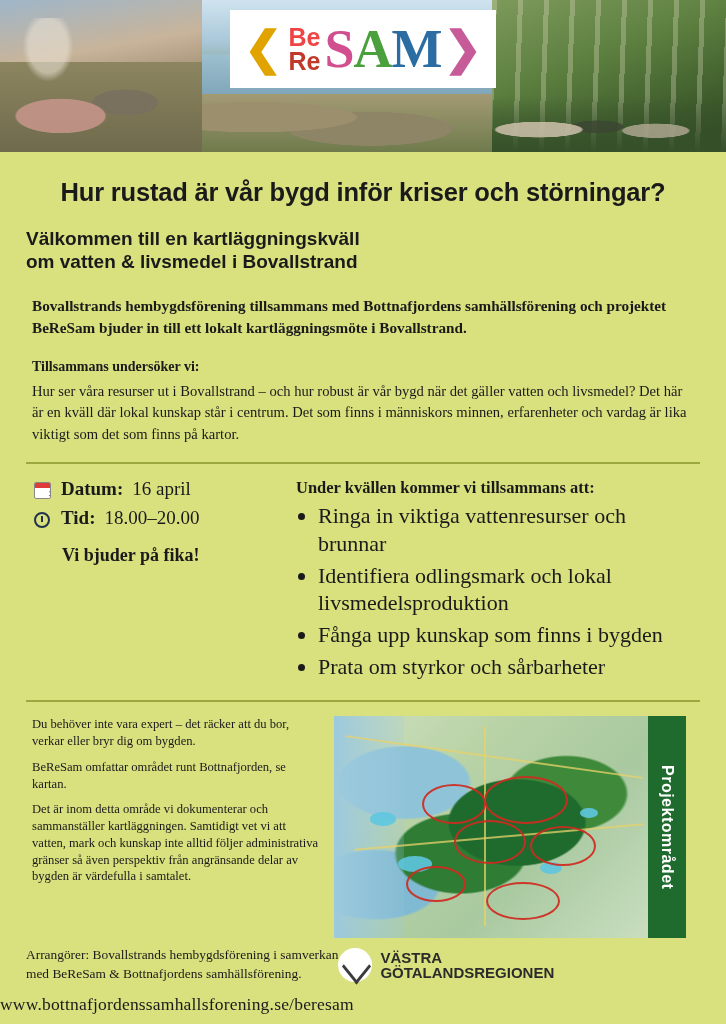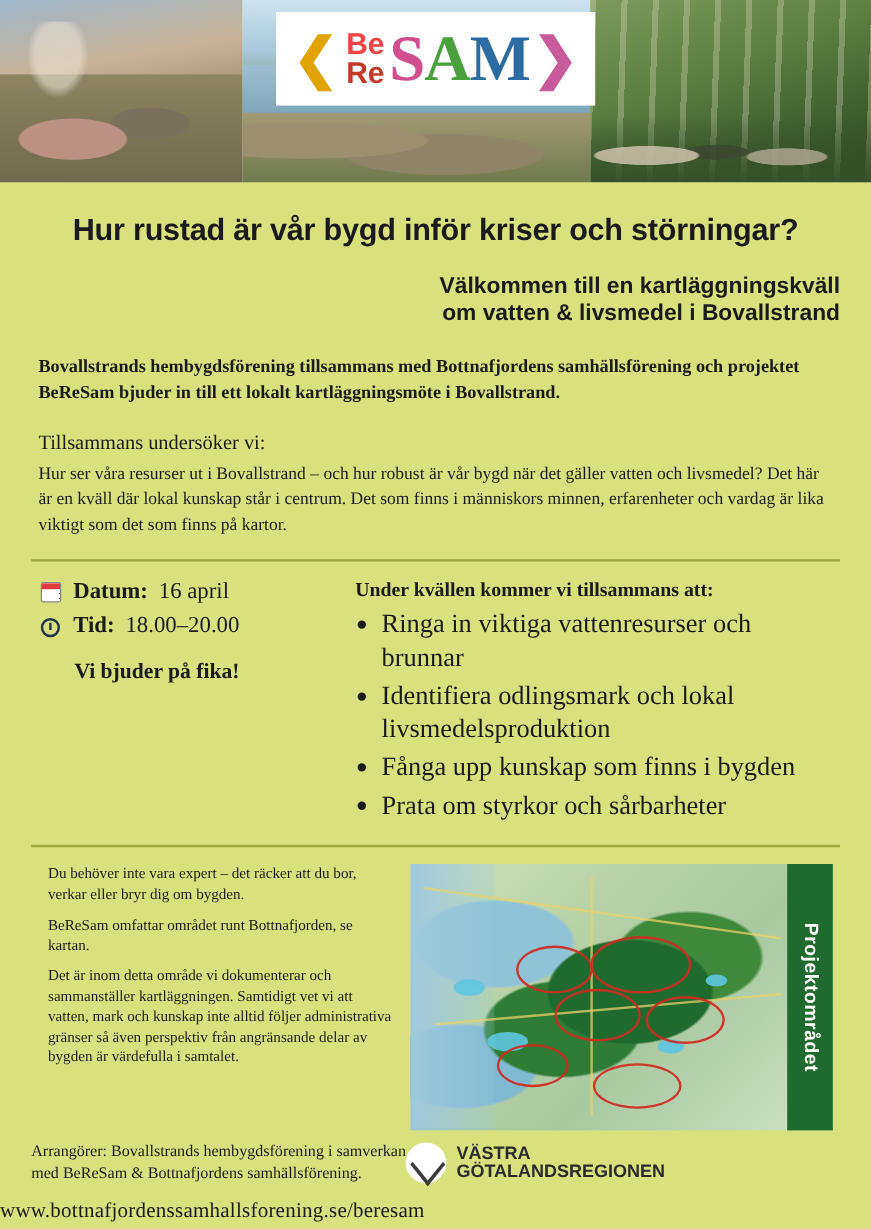--- a/index.html
+++ b/index.html
@@ -121,35 +121,35 @@
     font-weight: bold;
     font-size: 25.5px;
     text-align: center;
     margin: 26px 0 20px;
     letter-spacing: -0.2px;
   }
   h2.subtitle {
     font-family: "Liberation Sans", sans-serif;
     font-weight: bold;
     font-size: 19px;
-    text-align: right;
+    text-align: left;
     line-height: 1.22;
     margin: 0 0 22px;
   }
   .intro {
     font-family: "Liberation Serif", serif;
     font-weight: bold;
     font-size: 15.2px;
     line-height: 1.42;
     margin: 0 0 20px;
     padding: 0 6px;
   }
   .section-label {
-    font-weight: normal;
-    font-size: 17px;
+    font-weight: bold;
+    font-size: 14px;
     margin: 0 0 6px;
     padding: 0 6px;
   }
   .body-text {
     font-size: 14.6px;
     line-height: 1.5;
     margin: 0;
     padding: 0 6px;
   }
 
@@ -243,21 +243,20 @@
     background:#e0342b; border-radius:50% 50% 50% 0;
     transform: rotate(-45deg);
     vertical-align:middle;
   }
 
   
   .lower {
     display: flex;
     gap: 14px;
     padding: 0 6px;
-    justify-content: flex-end;
   }
   .lower-text { width: 288px; flex: none; font-size: 12.6px; line-height: 1.33; }
   .lower-text p { margin: 0 0 9px; }
 
   .map-wrap {
     position: relative;
     width: 352px;
     height: 222px;
     flex: none;
   }

